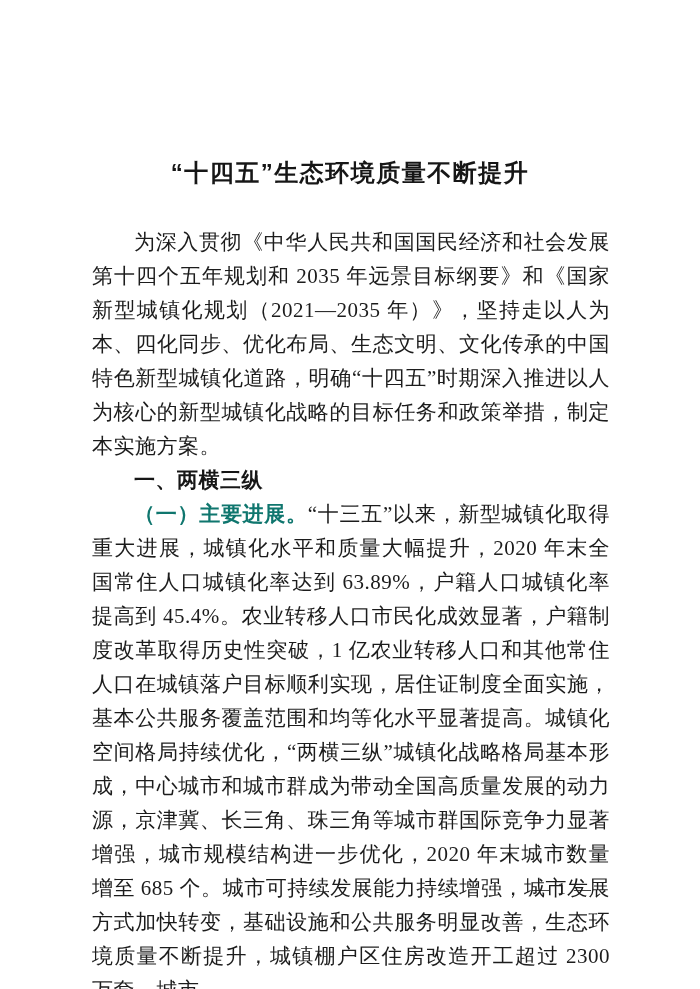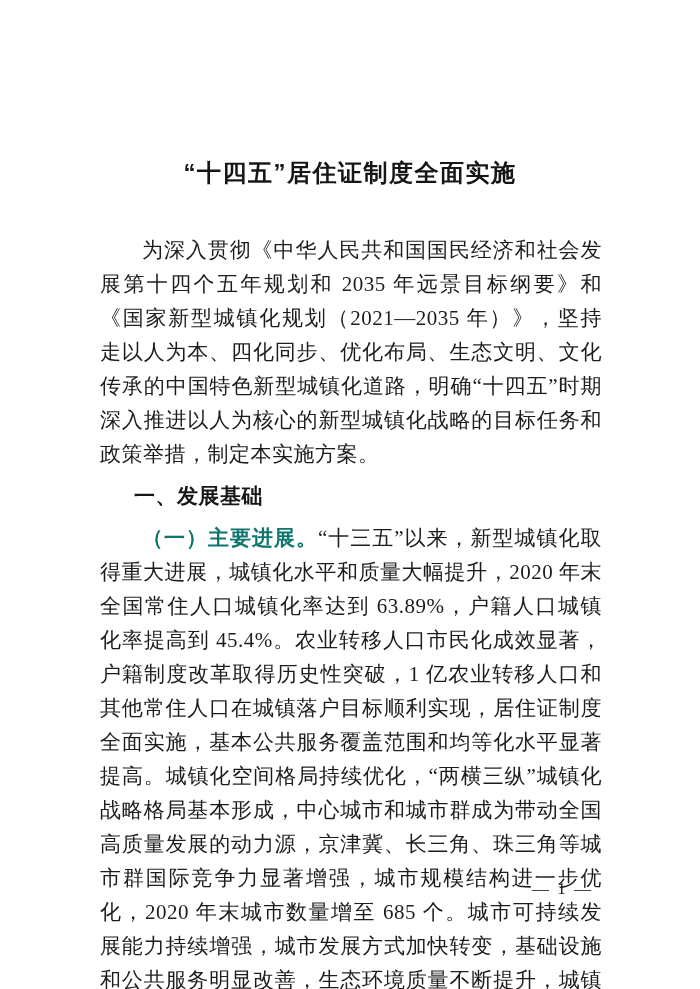--- a/index.html
+++ b/index.html
@@ -34,21 +34,21 @@
     top: 225px;
     left: 92px;
     width: 518px;
     font-size: 21px;
     line-height: 34px;
     text-align: justify;
     text-justify: inter-character;
     letter-spacing: 0.5px;
   }
   .doc-content p {
-    margin: 8px;
+    margin: 0;
     text-indent: 2em;
   }
   .section-heading {
     margin: 0;
     text-indent: 2em;
     font-family: "Liberation Sans", "DejaVu Sans", sans-serif;
     font-weight: bold;
     font-size: 21px;
     line-height: 34px;
     color: #161616;
@@ -65,27 +65,27 @@
     line-height: 22px;
     letter-spacing: 2px;
     color: #1c1c1c;
   }
 </style>
 </head>
 <body>
 
 <div class="doc-page">
 
-  <h1 class="doc-title">“十四五”居住证制度全面实施</h1>
+  <h1 class="doc-title">“十四五”生态环境质量不断提升</h1>
 
   <div class="doc-content">
 
     <p>为深入贯彻《中华人民共和国国民经济和社会发展第十四个五年规划和 2035 年远景目标纲要》和《国家新型城镇化规划（2021—2035 年）》，坚持走以人为本、四化同步、优化布局、生态文明、文化传承的中国特色新型城镇化道路，明确“十四五”时期深入推进以人为核心的新型城镇化战略的目标任务和政策举措，制定本实施方案。</p>
 
-    <h2 class="section-heading">一、发展基础</h2>
+    <h2 class="section-heading">一、两横三纵</h2>
 
     <p><span class="para-lead">（一）主要进展。</span><span>“十三五”以来，新型城镇化取得重大进展，城镇化水平和质量大幅提升，2020 年末全国常住人口城镇化率达到 63.89%，户籍人口城镇化率提高到 45.4%。农业转移人口市民化成效显著，户籍制度改革取得历史性突破，1 亿农业转移人口和其他常住人口在城镇落户目标顺利实现，居住证制度全面实施，基本公共服务覆盖范围和均等化水平显著提高。城镇化空间格局持续优化，“两横三纵”城镇化战略格局基本形成，中心城市和城市群成为带动全国高质量发展的动力源，京津冀、长三角、珠三角等城市群国际竞争力显著增强，城市规模结构进一步优化，2020 年末城市数量增至 685 个。城市可持续发展能力持续增强，城市发展方式加快转变，基础设施和公共服务明显改善，生态环境质量不断提升，城镇棚户区住房改造开工超过 2300 万套，城市</span></p>
 
   </div>
 
   <div class="page-number">— 1 —</div>
 
 </div>
 
 </body></html>

